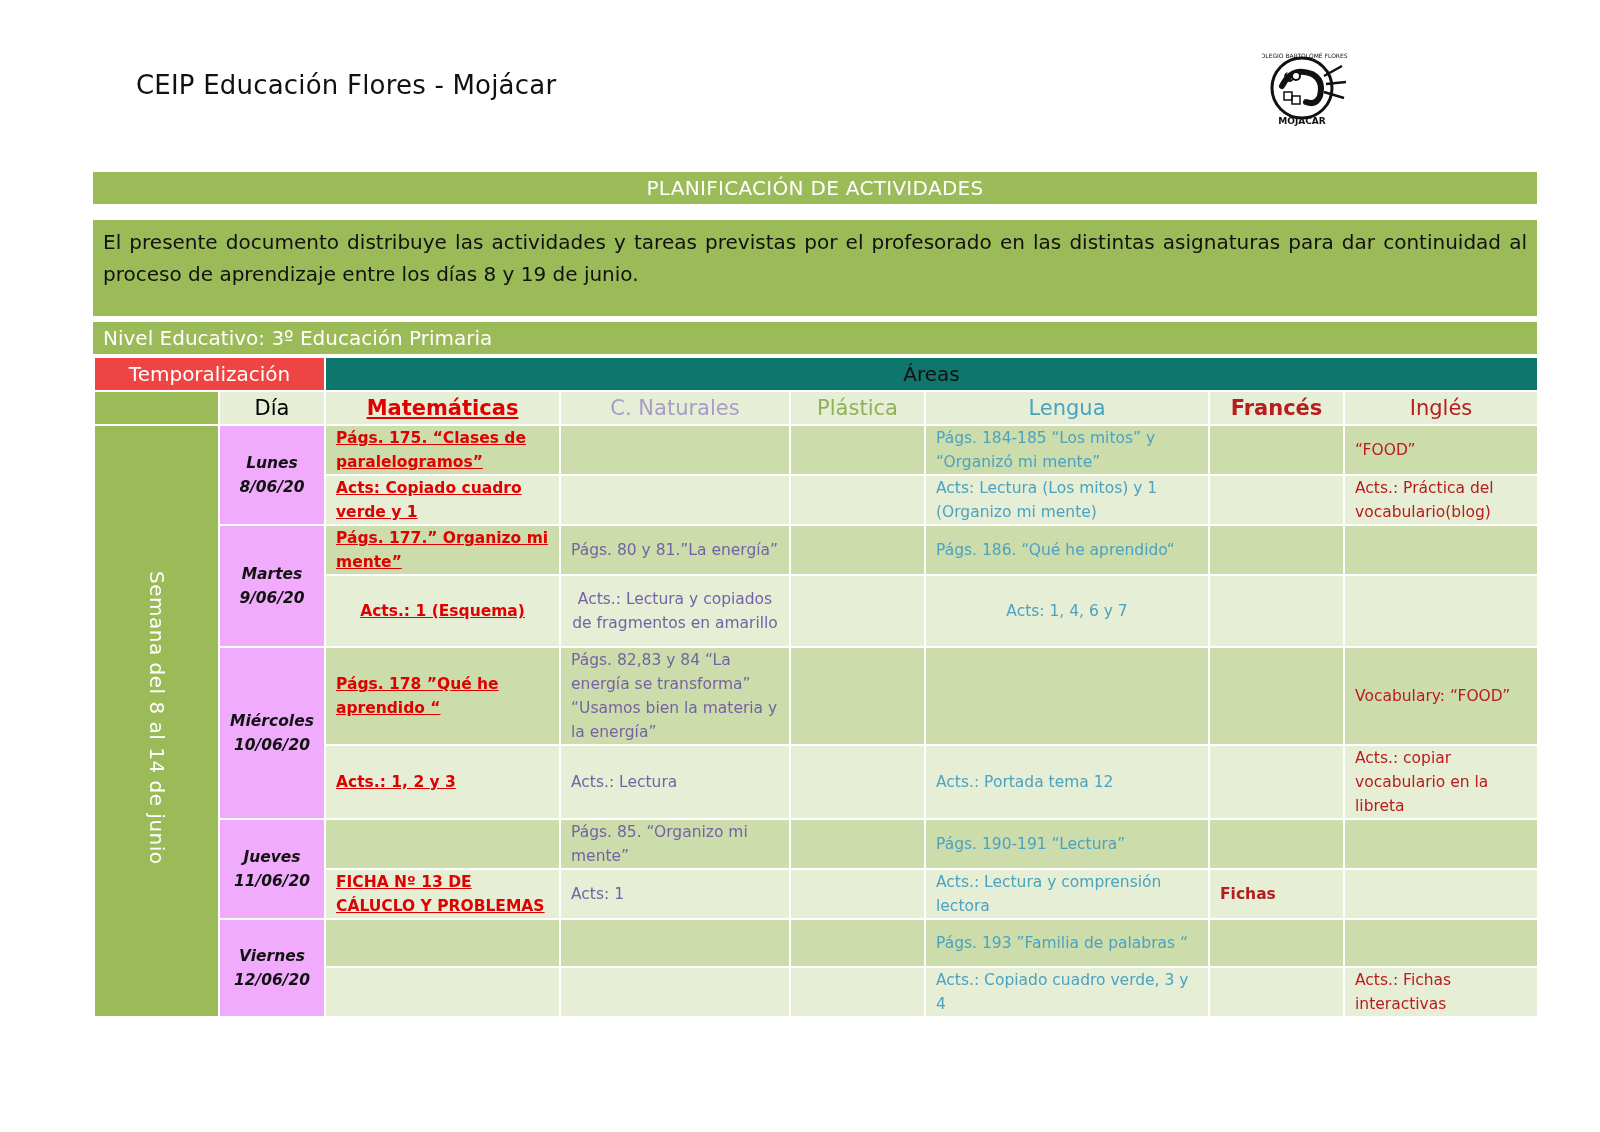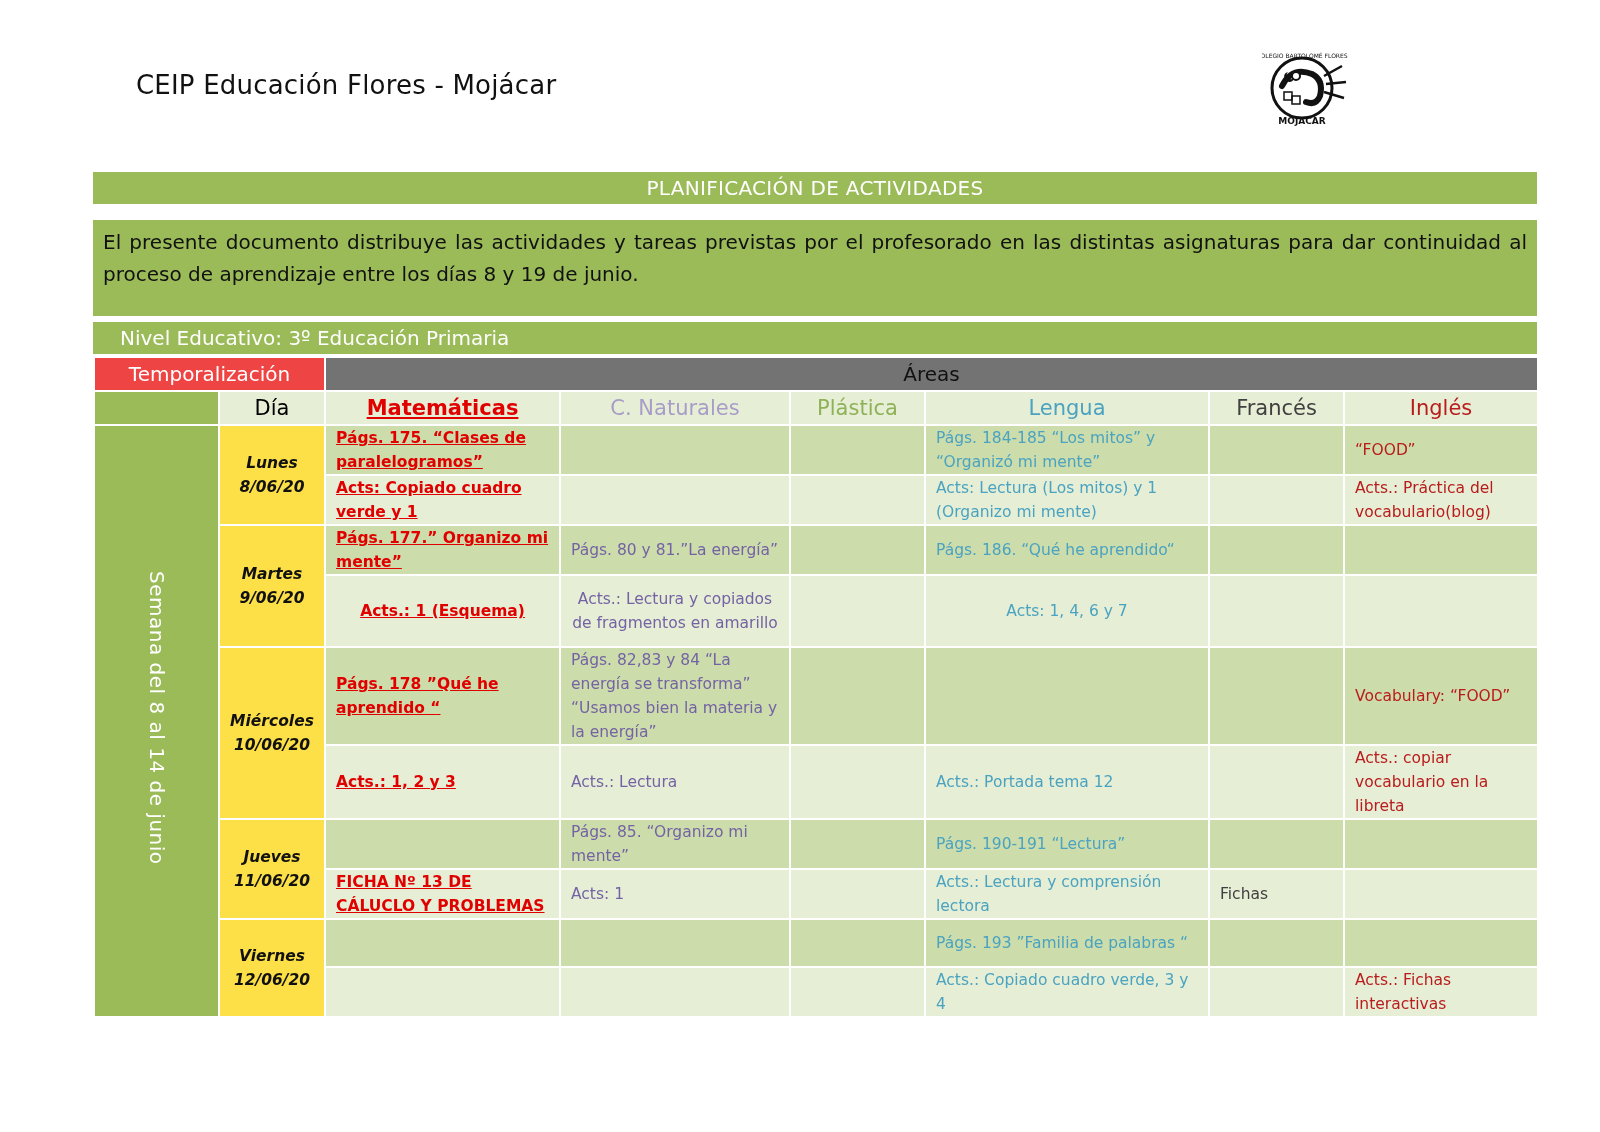--- a/index.html
+++ b/index.html
@@ -6,40 +6,40 @@
   body { width: 1600px; height: 1132px; position: relative; overflow: hidden;
          font-family: "DejaVu Sans", sans-serif; }
   .school-title { position: absolute; left: 136px; top: 70px; font-size: 26px; color: #111; letter-spacing: 0.2px; }
   .logo { position: absolute; left: 1262px; top: 46px; width: 90px; height: 80px; }
 
   .doc { position: absolute; left: 93px; top: 172px; width: 1444px; }
   .band { background: #9bbb59; color: #fff; }
   .title-band { height: 32px; line-height: 32px; text-align: center; font-size: 20px; letter-spacing: 0.3px; }
   .intro-band { margin-top: 16px; height: 96px; padding: 6px 10px; box-sizing: border-box;
                 color: #111; font-size: 20px; line-height: 32px; text-align: justify; }
-  .level-band { margin-top: 6px; height: 32px; line-height: 32px; padding-left: 27px; font-size: 20px; }
+  .level-band { margin-top: 6px; height: 32px; line-height: 32px; padding-left: 10px; font-size: 20px; }
 
   table.grid { border-collapse: collapse; width: 1444px; table-layout: fixed; margin-top: 2px; }
   table.grid td { border: 2px solid #ffffff; padding: 0 10px; vertical-align: middle;
                   font-size: 15.5px; line-height: 24px; box-sizing: border-box; }
   .tempo { background: #ef4444; color: #fff; font-size: 20px !important; text-align: center; }
-  .areas { background: #737373; color: #111; font-size: 20px !important; text-align: center; }
+  .areas { background: #0f766e; color: #111; font-size: 20px !important; text-align: center; }
   .hdr { background: #e6eed6; text-align: center; font-size: 21px !important; height: 34px; }
   .hdr.blank { background: #9bbb59; }
   .week { background: #9bbb59; color: #fff; text-align: center; padding: 0 !important; }
   .week-label { writing-mode: vertical-rl; font-size: 20px; display: inline-block; letter-spacing: 0.5px; }
   .day { text-align: center; font-style: italic; font-weight: bold; color: #111; font-size: 15.5px !important;
-         background: #fde047; }
+         background: #f0abfc; }
   .dark { background: #cddcab; }
   .light { background: #e6eed6; }
   .c-mat { color: #e00000; font-weight: bold; text-decoration: underline; }
   .c-nat { color: #7463a4; }
   .c-pla { color: #8fb158; }
   .c-len { color: #4aa3c0; }
-  .c-fra { color: #404040; }
+  .c-fra { color: #b91c1c; font-weight: bold; }
   .c-ing { color: #b91c1c; }
   .hdr.c-mat { font-weight: bold; }
   .hdr.c-nat { color: #a79dc8; }
   .hdr.c-len { color: #4aa3c0; }
 </style>
 </head>
 <body>
 
 <div class="school-title">CEIP Educación Flores - Mojácar</div>
 

